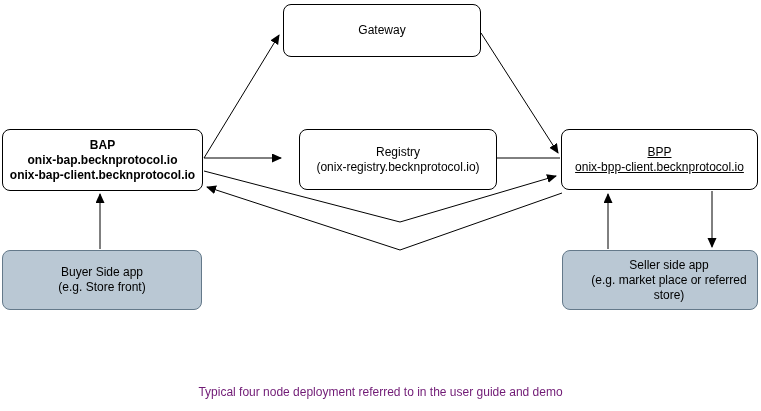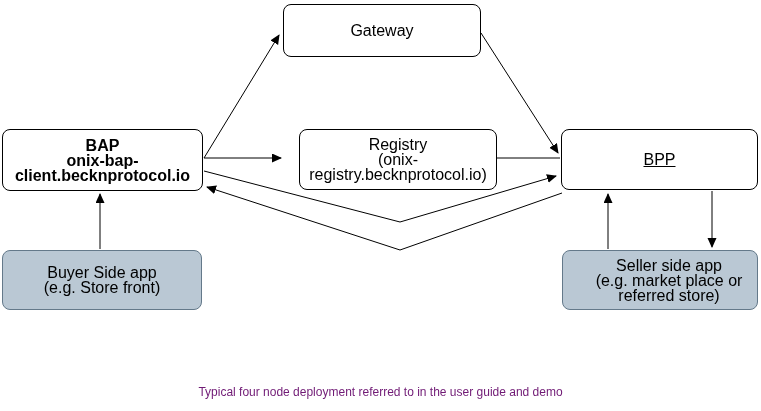--- a/index.html
+++ b/index.html
@@ -20,21 +20,21 @@
     position: absolute;
     box-sizing: border-box;
     background: #ffffff;
     border: 1px solid #000000;
     border-radius: 8px;
     display: flex;
     flex-direction: column;
     justify-content: center;
     align-items: center;
     text-align: center;
-    font-size: 16px;
+    font-size: 12px;
     line-height: 15px;
     color: #000000;
     padding: 2px 4px;
   }
   .node.app {
     background: #bac8d4;
     border: 1px solid #64798a;
   }
   .caption {
     position: absolute;
@@ -76,30 +76,32 @@
 
     <line x1="712" y1="191" x2="712" y2="247" stroke="#000000" stroke-width="1" marker-end="url(#arrow)"></line>
   </svg>
 
   <div class="node" style="left:283px; top:4px; width:198px; height:53px;">
     <div>Gateway</div>
   </div>
 
   <div class="node" style="left:2px; top:129px; width:201px; height:62px;font-weight:bold;">
     <div>BAP</div>
+    <div>onix-bap.becknprotocol.io</div>
     <div>onix-bap-client.becknprotocol.io</div>
   </div>
 
   <div class="node" style="left:283px; top:129px; width:198px; height:61px;margin-left:16px;">
     <div>Registry</div>
     <div>(onix-registry.becknprotocol.io)</div>
   </div>
 
   <div class="node" style="left:561px; top:129px; width:197px; height:61px;text-decoration:underline;">
     <div>BPP</div>
+    <div>onix-bpp-client.becknprotocol.io</div>
   </div>
 
   <div class="node app" style="left:2px; top:250px; width:200px; height:60px;">
     <div>Buyer Side app</div>
     <div>(e.g. Store front)</div>
   </div>
 
   <div class="node app" style="left:562px; top:250px; width:196px; height:60px;padding-left:22px;">
     <div>Seller side app</div>
     <div>(e.g. market place or referred store)</div>

